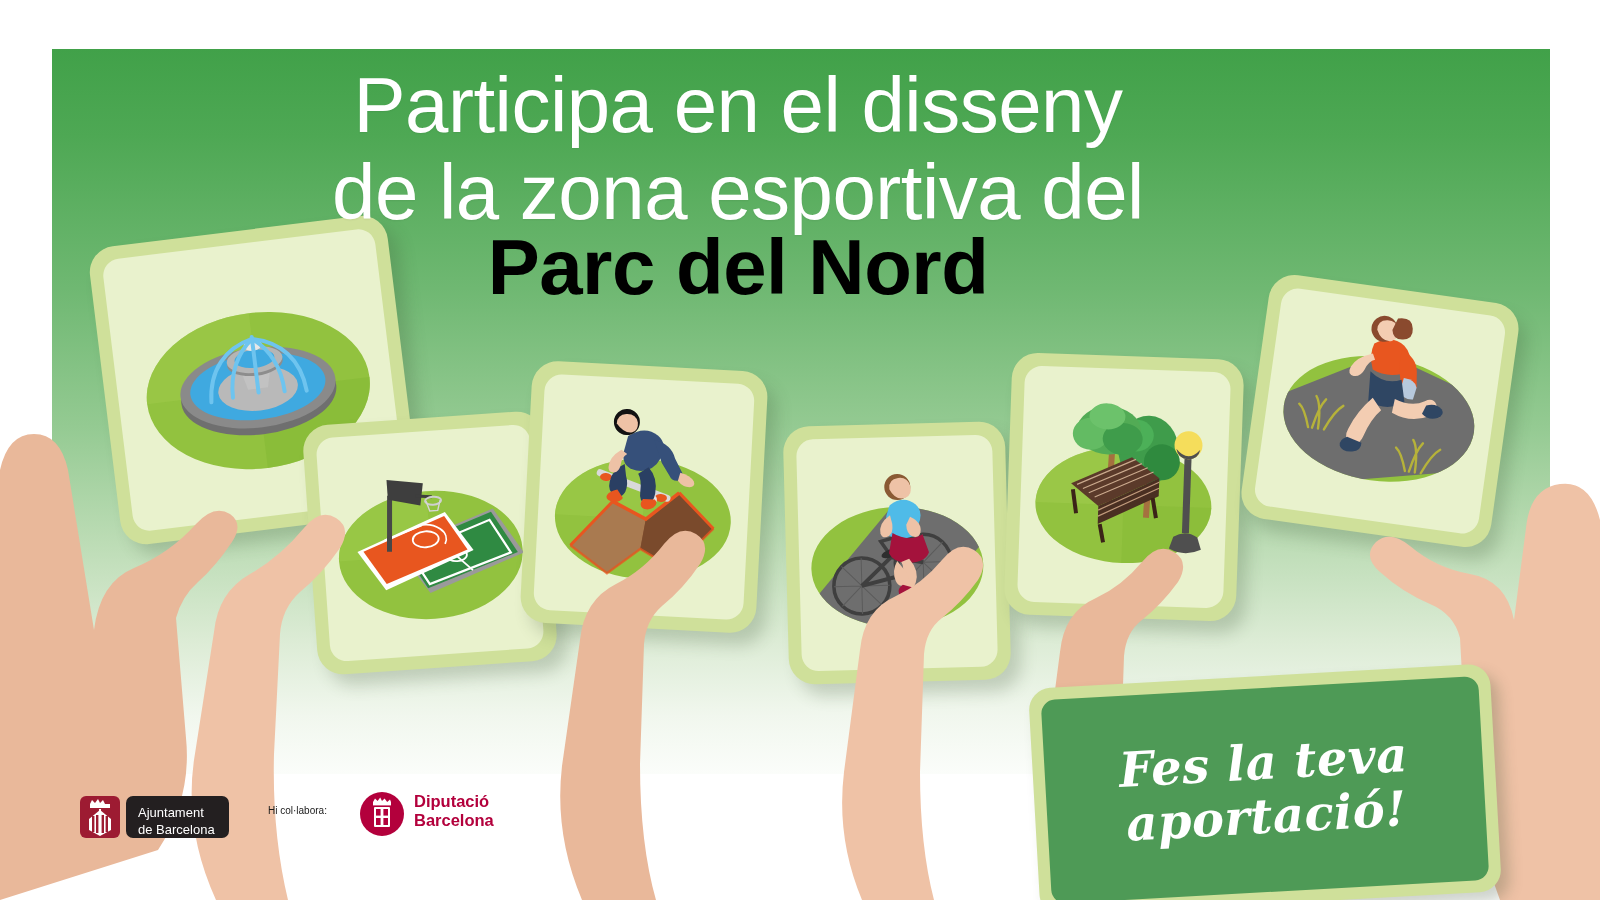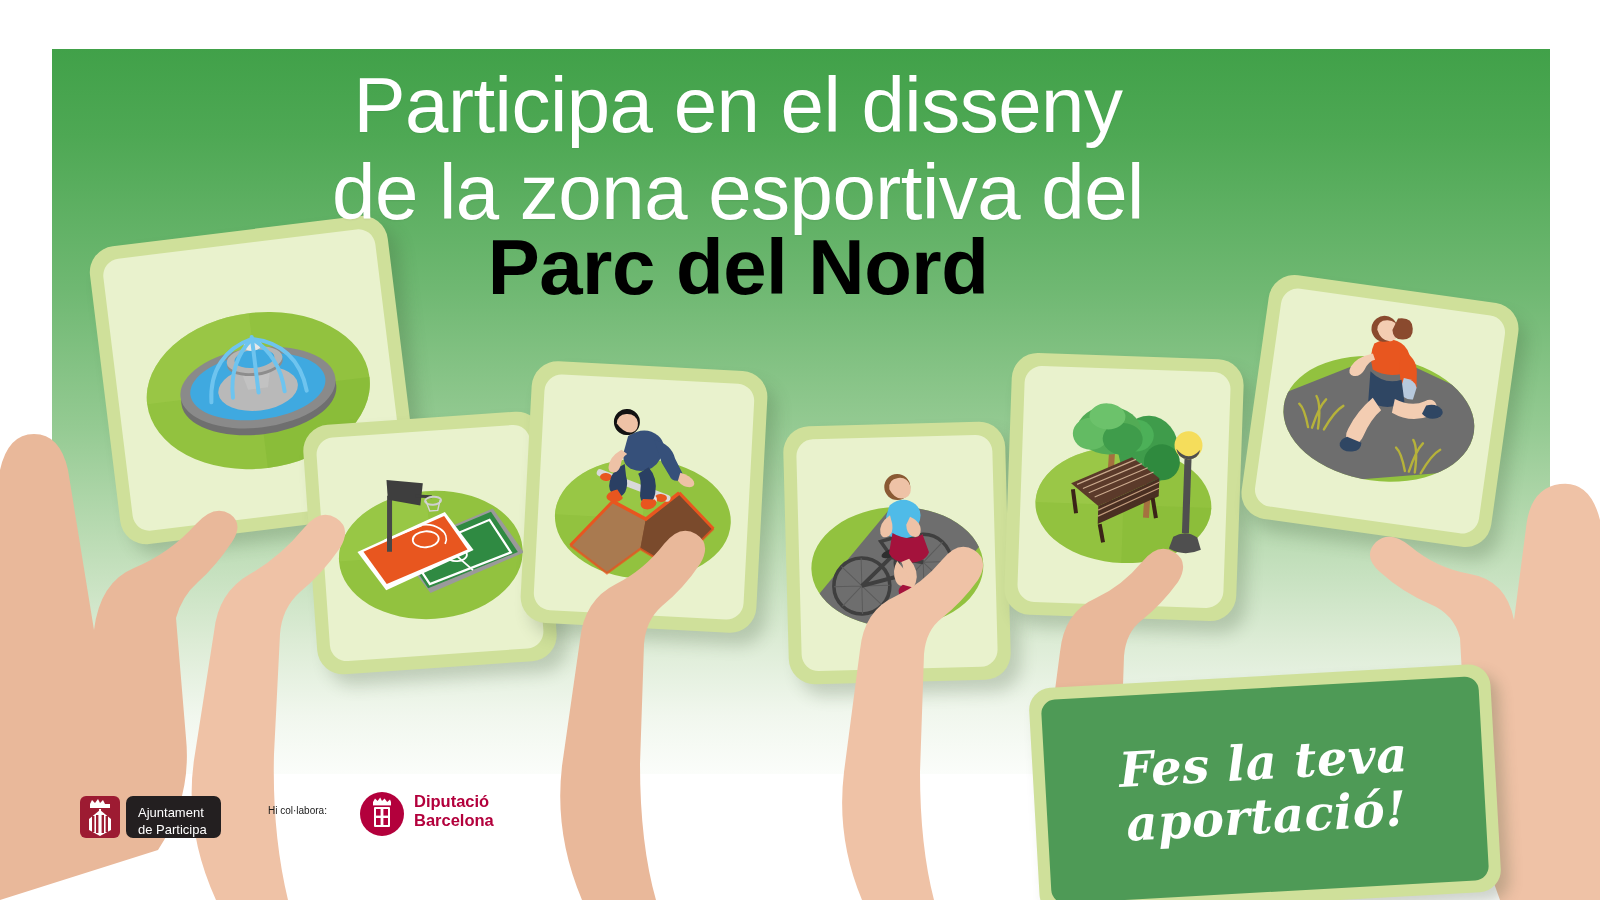--- a/index.html
+++ b/index.html
@@ -443,21 +443,21 @@
             <rect x="12" y="20" width="2.4" height="16"></rect>
             <rect x="16" y="19" width="2.4" height="18"></rect>
             <rect x="21.6" y="19" width="2.4" height="18"></rect>
             <rect x="25.6" y="20" width="2.4" height="16"></rect>
           </g>
           <rect x="19" y="13" width="2" height="9" fill="#ffffff"></rect>
         </svg>
       </div>
       <div class="aj-name">
         <span>Ajuntament</span>
-        <span>de Participa</span>
+        <span>de Barcelona</span>
       </div>
     </div>
 
     <div class="collab-label">Hi col·labora:</div>
 
     <div class="logo-dip">
       <div class="dip-circle">
         <svg class="crest-svg" viewBox="0 0 44 44">
           <g fill="#ffffff">
             <path d="M13 10 h18 v3.4 h-18 z"></path>

